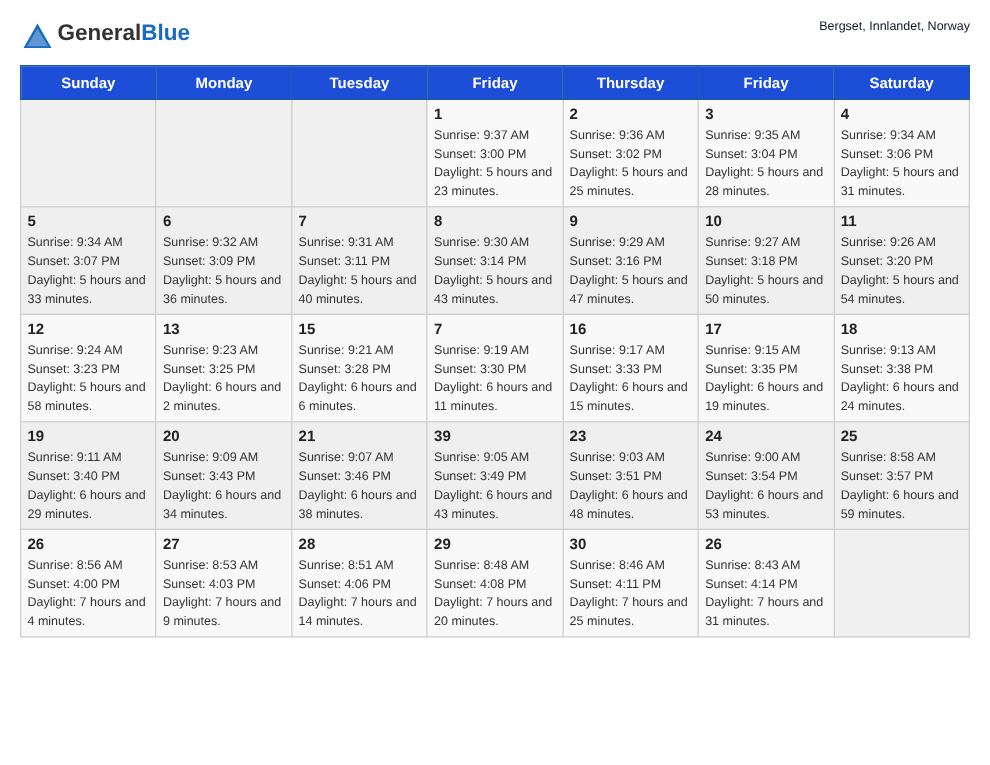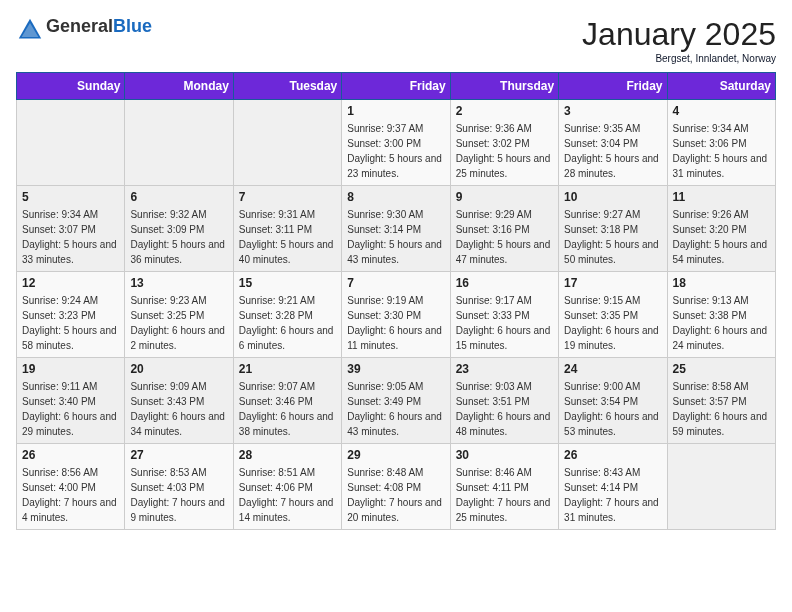--- a/index.html
+++ b/index.html
@@ -36,24 +36,24 @@
     .location-title {
       font-size: 10px;
       color: #0f172a;
     }
     .calendar {
       width: 100%;
       border-collapse: collapse;
       font-size: 10.5px;
     }
     .calendar thead tr th {
-      background-color: #6d28d9;
+      background-color: #1d4ed8;
       color: #fff;
       padding: 6px 4px;
-      text-align: right;
+      text-align: center;
       font-size: 12px;
       border: 1px solid #1a5a9a;
     }
     .calendar tbody tr td {
       border: 1px solid #ccc;
       vertical-align: top;
       padding: 4px 5px;
       width: calc(100% / 7);
       min-height: 80px;
       background: #fff;
@@ -86,21 +86,20 @@
   <div class="logo">
     <svg class="logo-icon" viewBox="0 0 40 40" xmlns="http://www.w3.org/2000/svg">
       <polygon points="20,4 36,32 4,32" fill="#1a6abf"></polygon>
       <polygon points="20,10 32,30 8,30" fill="#fff" opacity="0.3"></polygon>
     </svg>
     <div>
       <span style="font-size:18px;font-weight:bold;color:#333;">General</span><span style="font-size:18px;font-weight:bold;color:#1a6abf;">Blue</span>
     </div>
   </div>
   <div class="title-block">
-    <div class="month-title">January 2025</div>
     <div class="location-title">Bergset, Innlandet, Norway</div>
   </div>
 </div>
 
 <table class="calendar">
   <thead>
     <tr id="weekday-row">
         <th>Sunday</th>
         <th>Monday</th>
         <th>Tuesday</th>

